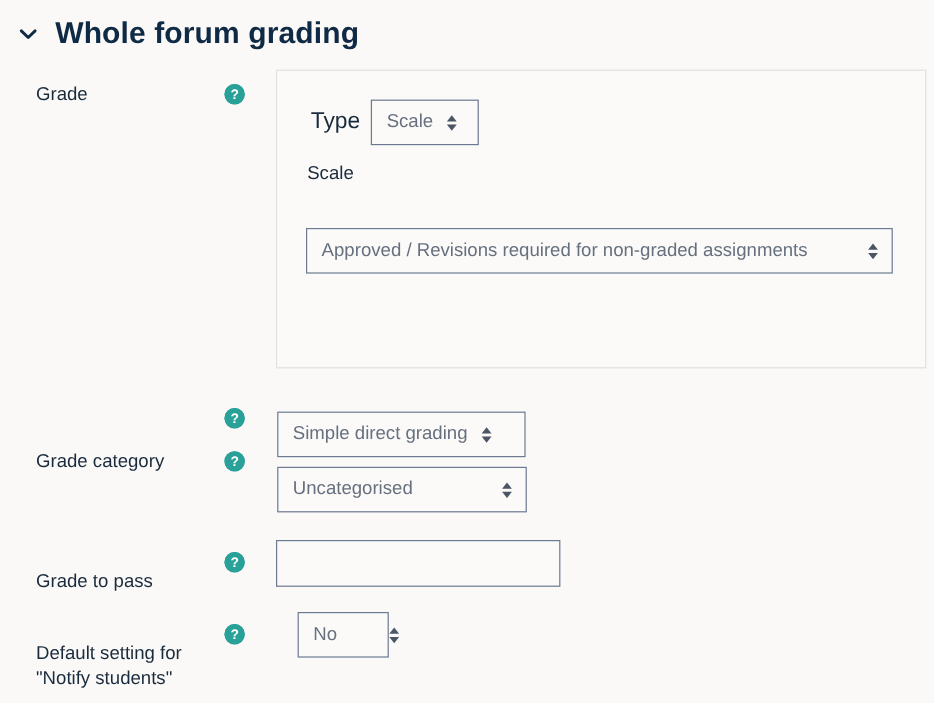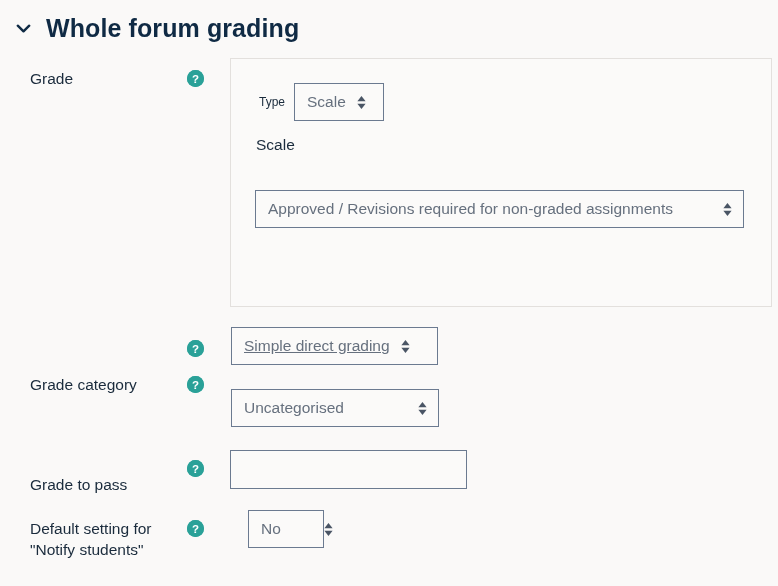--- a/index.html
+++ b/index.html
@@ -94,21 +94,21 @@
     box-sizing: border-box;
   }
   .type-line {
     position: absolute;
     left: 28px;
     top: 24px;
     display: flex;
     align-items: center;
   }
   .type-label {
-    font-size: 12px;
+    font-size: 19px;
     color: #1a2b3c;
     margin-right: 9px;
   }
   .scale-label {
     position: absolute;
     left: 25px;
     top: 77px;
     font-size: 15.5px;
     color: #1a2b3c;
   }
@@ -222,21 +222,21 @@
   </div>
 
   <div class="form-row" style="top:338px;height:40px;">
     <div class="help-icon" style="top:2px;">
       <svg width="17" height="17" viewBox="0 0 17 17" aria-hidden="true">
         <circle cx="8.5" cy="8.5" r="8.5" fill="#2aa198"></circle>
         <text x="8.5" y="12.6" text-anchor="middle" font-family="Liberation Sans, sans-serif" font-size="11.5" font-weight="bold" fill="#ffffff">?</text>
       </svg>
     </div>
   </div>
-  <span class="sel sel-method" style="position:absolute;left:231px;top:327px;text-decoration:underline;">
+  <span class="sel sel-method" style="position:absolute;left:231px;top:343px;">
     <span class="sel-text">Simple direct grading</span>
     <span class="sel-arrow">
       <svg width="11" height="15" viewBox="0 0 11 15" aria-hidden="true">
         <path d="M5.5 1 L9.6 6.2 L1.4 6.2 Z" fill="#4a5565"></path>
         <path d="M5.5 14 L9.6 8.8 L1.4 8.8 Z" fill="#4a5565"></path>
       </svg>
     </span>
   </span>
 
   <div class="form-row" style="top:374px;height:40px;">
@@ -263,21 +263,21 @@
     <div class="help-icon" style="top:2px;">
       <svg width="17" height="17" viewBox="0 0 17 17" aria-hidden="true">
         <circle cx="8.5" cy="8.5" r="8.5" fill="#2aa198"></circle>
         <text x="8.5" y="12.6" text-anchor="middle" font-family="Liberation Sans, sans-serif" font-size="11.5" font-weight="bold" fill="#ffffff">?</text>
       </svg>
     </div>
   </div>
   <input class="text-input" style="left: 230px; top: 450px;" type="text" value="">
 
   <div class="form-row" style="top:518px;height:58px;">
-    <div class="row-label" style="top:0;">Default setting for
+    <div class="row-label" style="top:16px;">Default setting for
 "Notify students"</div>
     <div class="help-icon" style="top:2px;">
       <svg width="17" height="17" viewBox="0 0 17 17" aria-hidden="true">
         <circle cx="8.5" cy="8.5" r="8.5" fill="#2aa198"></circle>
         <text x="8.5" y="12.6" text-anchor="middle" font-family="Liberation Sans, sans-serif" font-size="11.5" font-weight="bold" fill="#ffffff">?</text>
       </svg>
     </div>
   </div>
   <span class="sel sel-notify" style="position:absolute;left:248px;top:510px;gap:32px;">
     <span class="sel-text">No</span>

